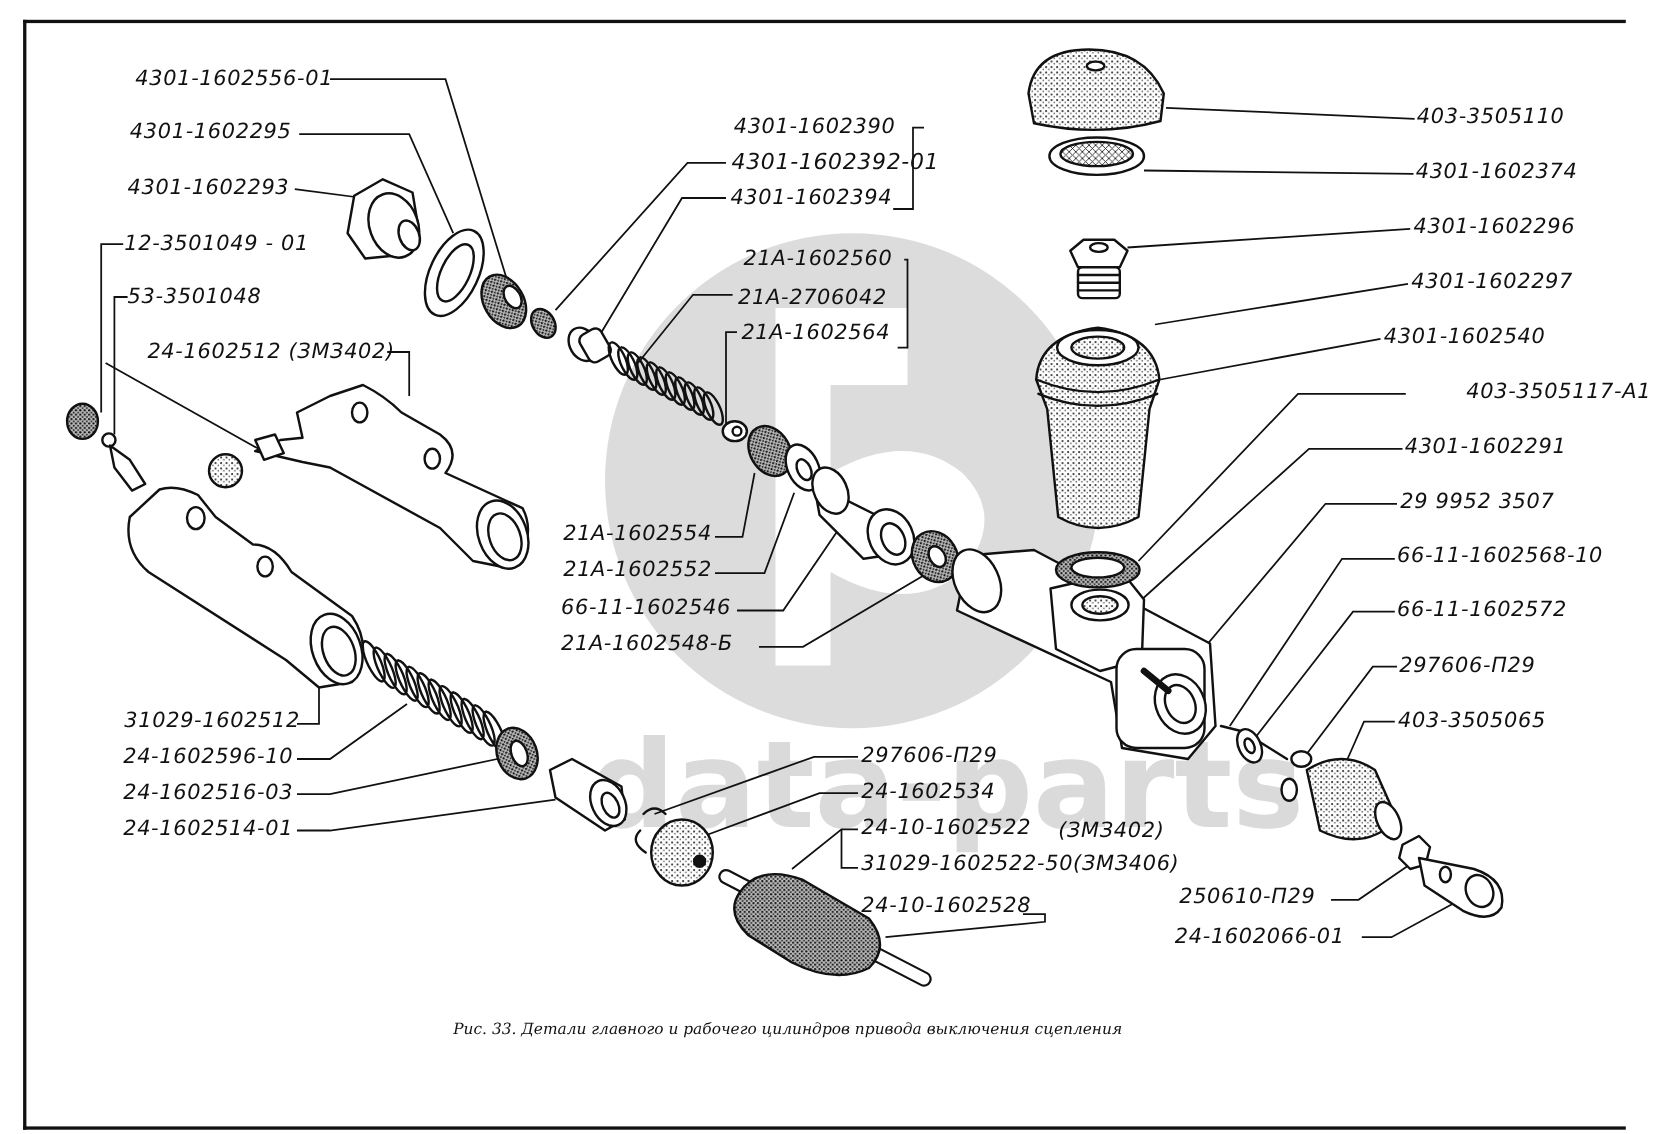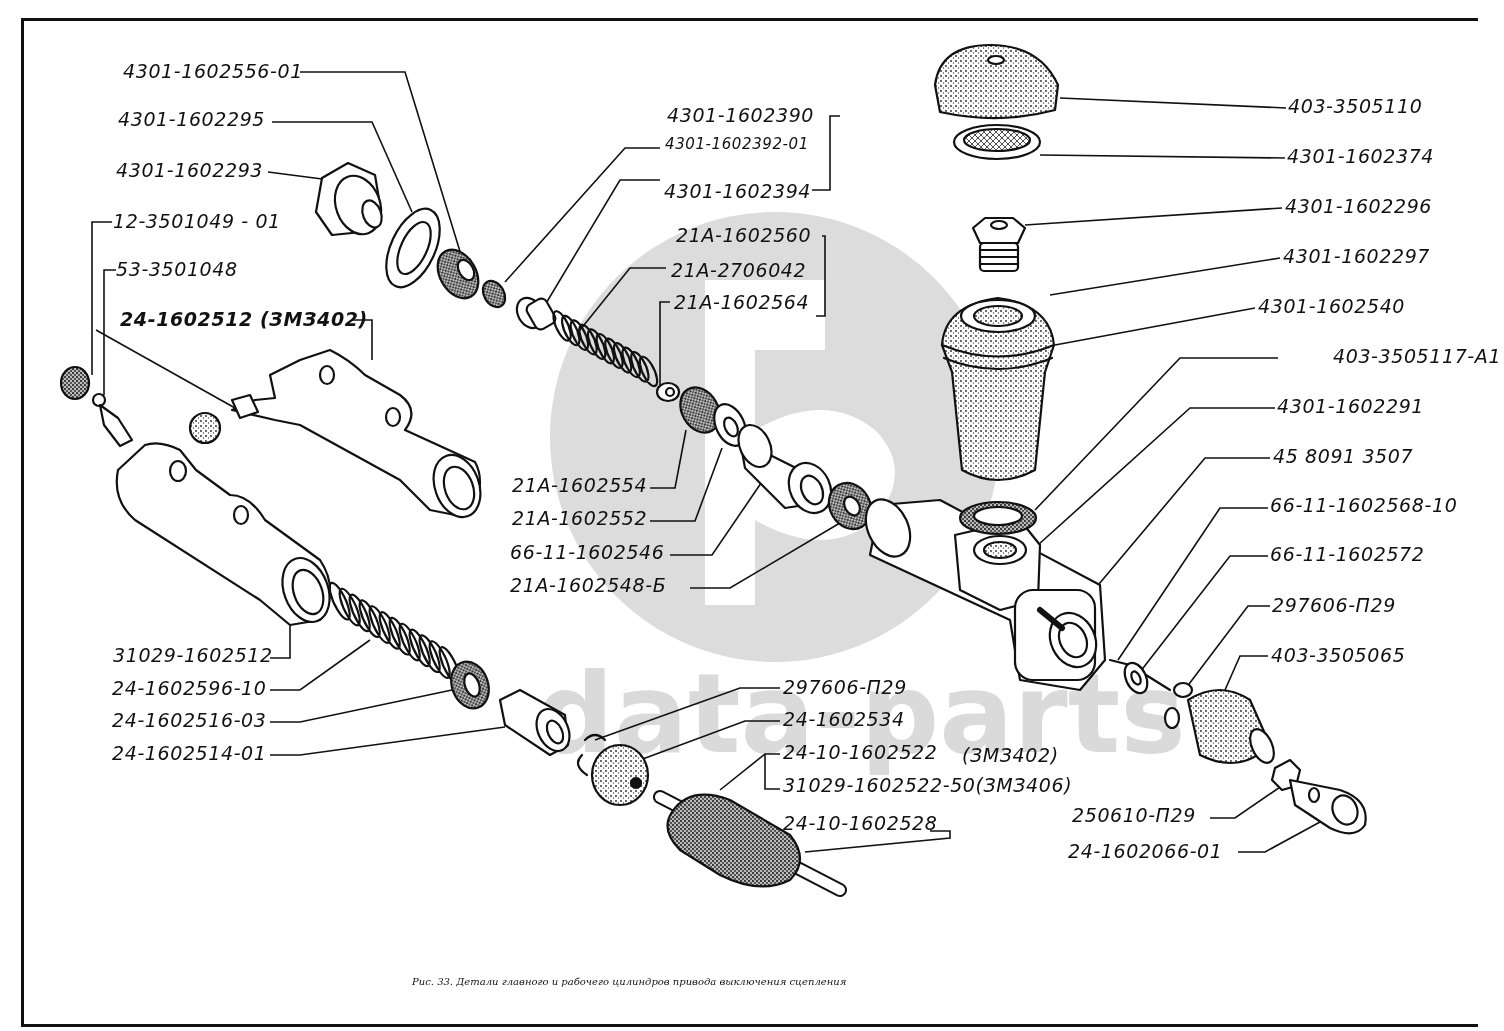--- a/index.html
+++ b/index.html
@@ -4,23 +4,23 @@
 <style>
   html,body{margin:0;padding:0;background:#ffffff;}
   body{width:1504px;height:1031px;position:relative;overflow:hidden;
        font-family:"DejaVu Sans",sans-serif;}
   #frame{position:absolute;left:21px;top:18px;width:1457px;height:1009px;
          border-left:3px solid #111;border-top:3px solid #111;border-bottom:3px solid #111;
          box-sizing:border-box;}
   svg#drawing{position:absolute;left:0;top:0;width:1504px;height:1031px;}
   .lbl{position:absolute;white-space:nowrap;font-family:"DejaVu Sans",sans-serif;
        font-style:italic;font-size:19px;letter-spacing:0.6px;color:#111;line-height:1;}
-  .lbl.small{font-size:15px;font-style:italic;}
-  #caption{position:absolute;left:412px;top:976px;font-family:"DejaVu Serif",serif;
-           font-style:italic;font-size:10px;color:#111;white-space:nowrap;}
+  .lbl.small{font-size:20px;font-style:italic;}
+  #caption{position:absolute;left:412px;top:928px;font-family:"DejaVu Serif",serif;
+           font-style:italic;font-size:14px;color:#111;white-space:nowrap;}
   .wm-text{font-family:"DejaVu Sans",sans-serif;font-weight:bold;}
 </style>
 </head>
 <body>
 
 <div id="frame"></div>
 
 <svg id="drawing" viewBox="0 0 1504 1031">
   <defs>
     <pattern id="stipple" width="5" height="5" patternUnits="userSpaceOnUse">
@@ -267,42 +267,42 @@
       <path d="M672 812 Q690 785 730 800 L790 835 Q810 860 790 880 Q760 895 720 875 L680 850 Q660 830 672 812 Z" fill="url(#stippleDense)"></path>
     </g>
   </g>
 </svg>
 
 <div class="lbl" style="left:123px;top:62px;">4301-1602556-01</div>
 <div class="lbl" style="left:118px;top:110px;">4301-1602295</div>
 <div class="lbl" style="left:116px;top:161px;font-style:italic;">4301-1602293</div>
 <div class="lbl" style="left:113px;top:212px;">12-3501049 - 01</div>
 <div class="lbl" style="left:116px;top:260px;">53-3501048</div>
-<div class="lbl" style="left:120px;top:310px;font-weight:bold;">24-1602512 (ЗМЗ402)</div>
+<div class="lbl" style="left:134px;top:310px;">24-1602512 (ЗМЗ402)</div>
 
 <div class="lbl" style="left:667px;top:106px;">4301-1602390</div>
 <div class="lbl small" style="left:665px;top:137px;">4301-1602392-01</div>
-<div class="lbl" style="left:664px;top:170px;margin-top:12px;">4301-1602394</div>
+<div class="lbl" style="left:664px;top:170px;">4301-1602394</div>
 <div class="lbl" style="left:676px;top:226px;">21A-1602560</div>
 <div class="lbl" style="left:671px;top:261px;">21A-2706042</div>
 <div class="lbl" style="left:674px;top:293px;">21A-1602564</div>
 
 <div class="lbl" style="left:512px;top:476px;">21A-1602554</div>
 <div class="lbl" style="left:512px;top:509px;">21A-1602552</div>
 <div class="lbl" style="left:510px;top:543px;">66-11-1602546</div>
 <div class="lbl" style="left:510px;top:576px;">21A-1602548-Б</div>
 
 <div class="lbl" style="left:1288px;top:97px;">403-3505110</div>
 <div class="lbl" style="left:1287px;top:147px;">4301-1602374</div>
 <div class="lbl" style="left:1285px;top:197px;">4301-1602296</div>
 <div class="lbl" style="left:1283px;top:247px;">4301-1602297</div>
 <div class="lbl" style="left:1258px;top:297px;">4301-1602540</div>
 <div class="lbl" style="left:1333px;top:347px;text-align:center;">403-3505117-A1</div>
 <div class="lbl" style="left:1277px;top:397px;">4301-1602291</div>
-<div class="lbl" style="left:1273px;top:447px;">45 8091 3507</div>
+<div class="lbl" style="left:1273px;top:447px;">29 9952 3507</div>
 <div class="lbl" style="left:1270px;top:496px;">66-11-1602568-10</div>
 <div class="lbl" style="left:1270px;top:545px;">66-11-1602572</div>
 <div class="lbl" style="left:1272px;top:596px;">297606-П29</div>
 <div class="lbl" style="left:1271px;top:646px;">403-3505065</div>
 <div class="lbl" style="left:1072px;top:806px;">250610-П29</div>
 <div class="lbl" style="left:1068px;top:842px;">24-1602066-01</div>
 
 <div class="lbl" style="left:113px;top:646px;">31029-1602512</div>
 <div class="lbl" style="left:112px;top:679px;">24-1602596-10</div>
 <div class="lbl" style="left:112px;top:711px;">24-1602516-03</div>

